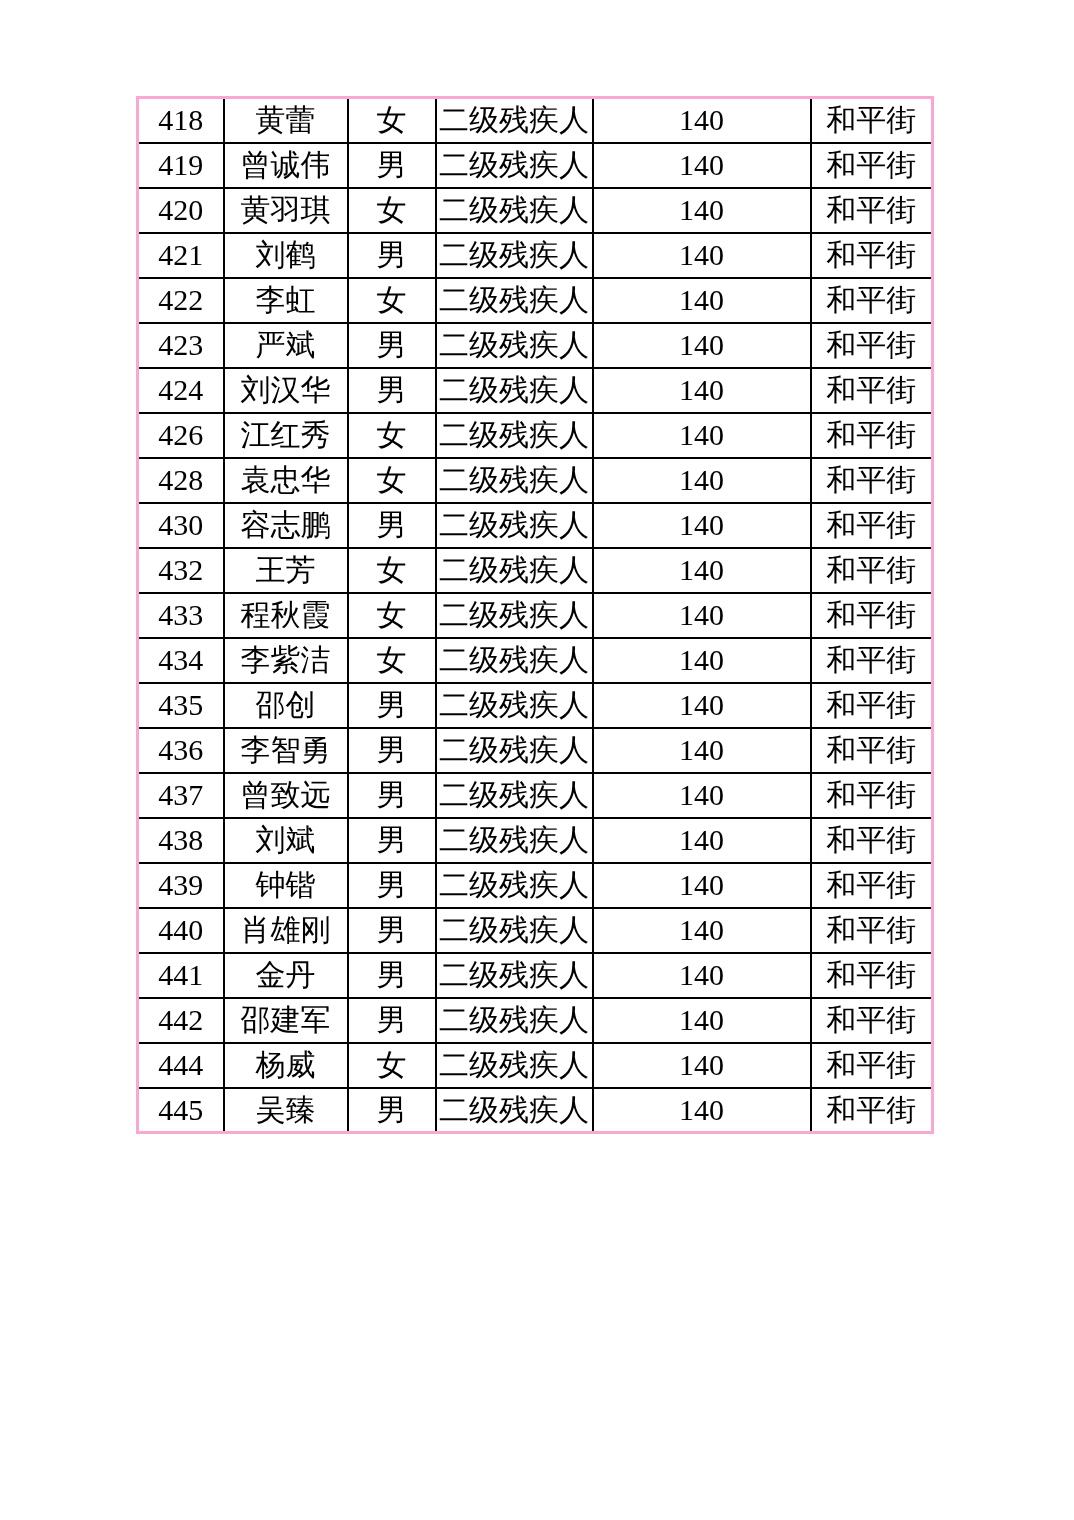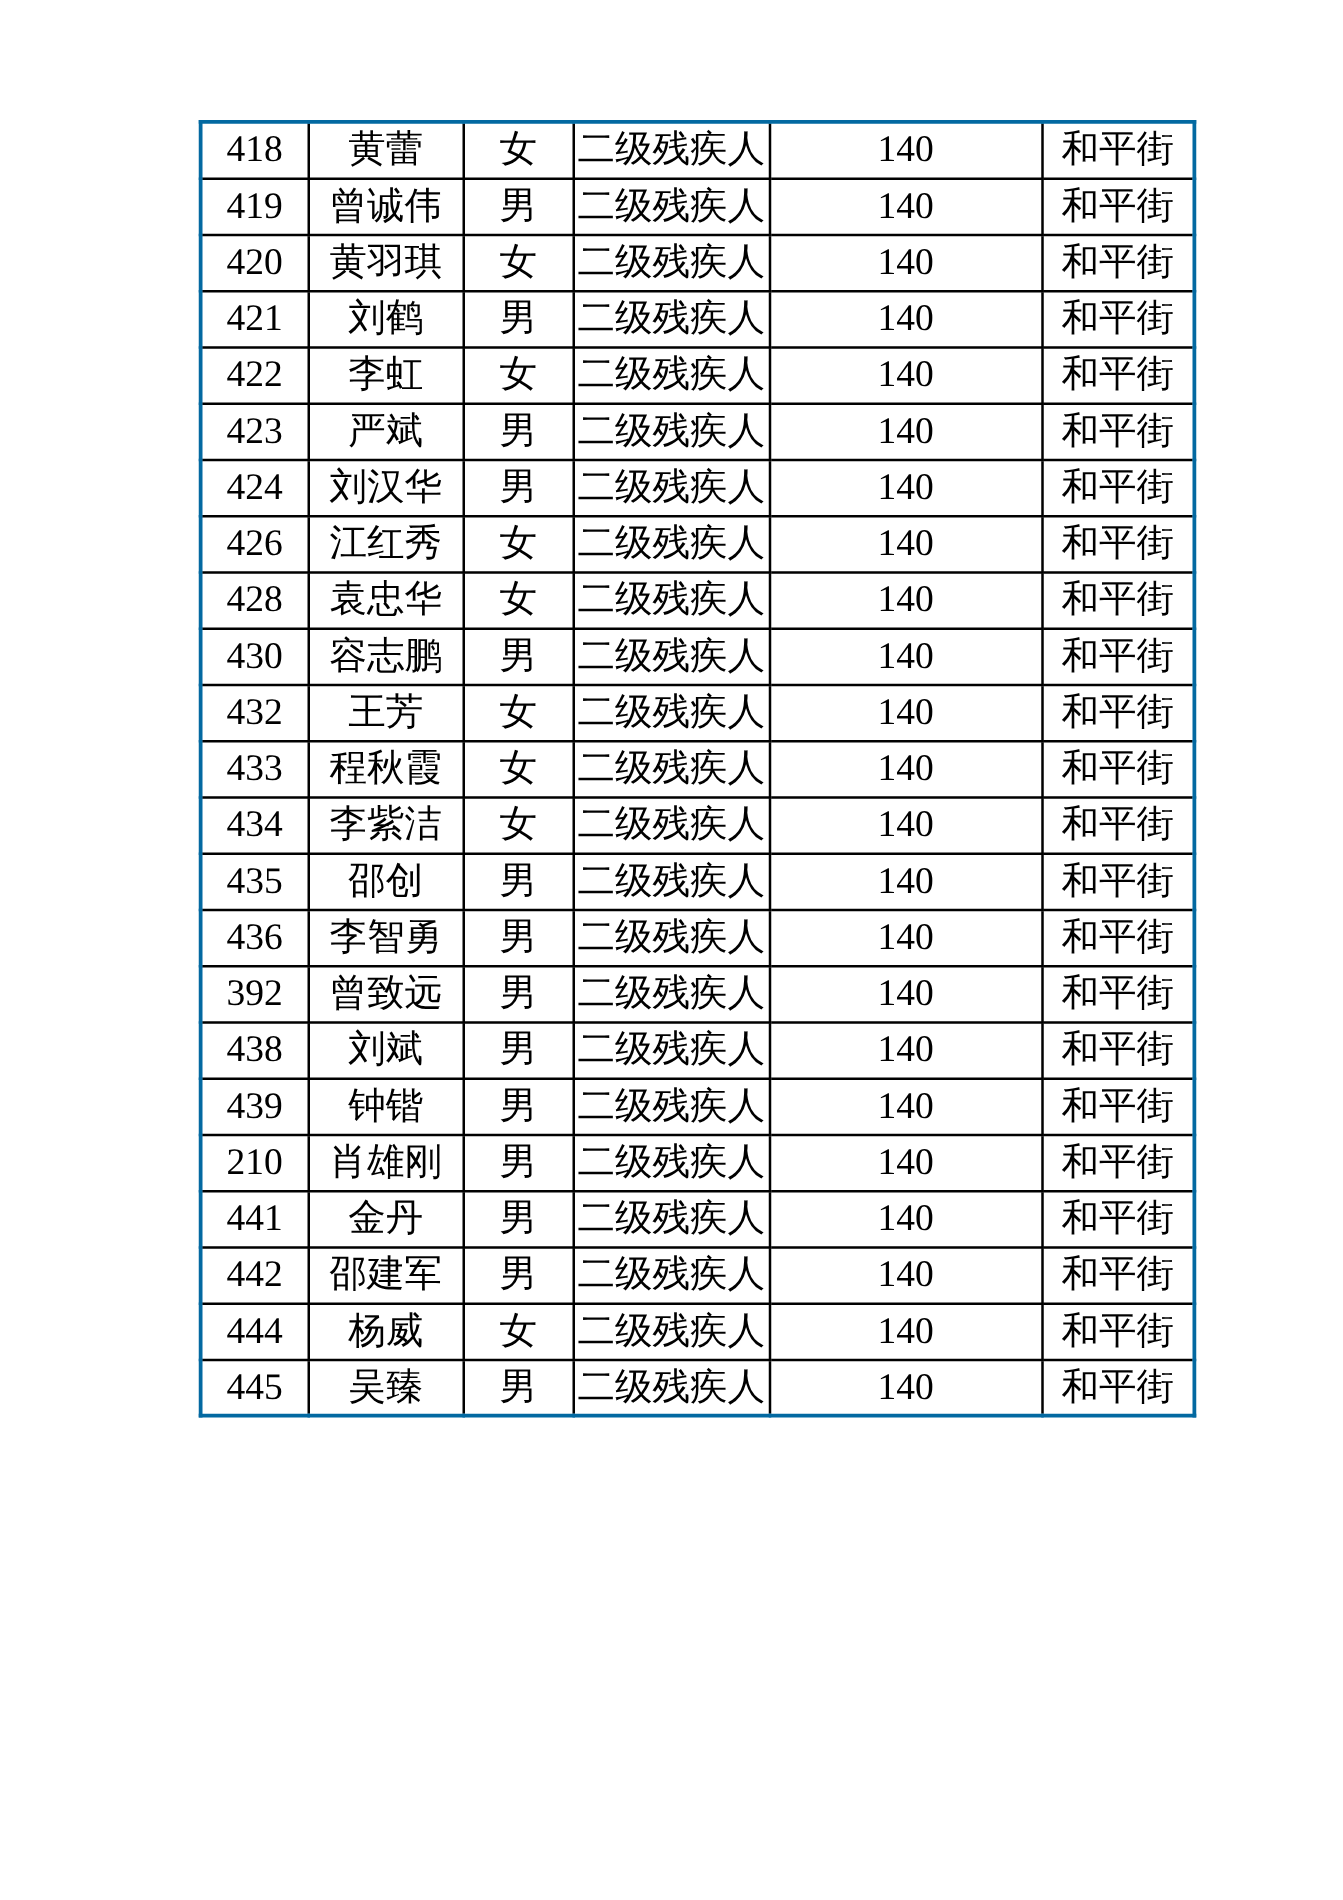--- a/index.html
+++ b/index.html
@@ -21,22 +21,21 @@
     background: #ffffff;
     overflow: hidden;
   }
   table.roster {
     position: absolute;
     left: 136px;
     top: 96px;
     width: 795px;
     border-collapse: collapse;
     table-layout: fixed;
-    border: 3px solid #0369a1;
-    margin-left: 23px;
+    border: 3px solid #f9a8d4;
   }
   table.roster td {
     border: 2px solid #000000;
     text-align: center;
     vertical-align: middle;
     font-size: 30px;
     line-height: 1;
     padding: 0;
     height: 45px;
     overflow: hidden;
@@ -193,21 +192,21 @@
   <tr>
     <td class="c-no">436</td>
     <td class="c-name">李智勇</td>
     <td class="c-gender">男</td>
     <td class="c-category">二级残疾人</td>
     <td class="c-amount">140</td>
     <td class="c-street">和平街</td>
   </tr>
 
   <tr>
-    <td class="c-no">392</td>
+    <td class="c-no">437</td>
     <td class="c-name">曾致远</td>
     <td class="c-gender">男</td>
     <td class="c-category">二级残疾人</td>
     <td class="c-amount">140</td>
     <td class="c-street">和平街</td>
   </tr>
 
   <tr>
     <td class="c-no">438</td>
     <td class="c-name">刘斌</td>
@@ -220,21 +219,21 @@
   <tr>
     <td class="c-no">439</td>
     <td class="c-name">钟锴</td>
     <td class="c-gender">男</td>
     <td class="c-category">二级残疾人</td>
     <td class="c-amount">140</td>
     <td class="c-street">和平街</td>
   </tr>
 
   <tr>
-    <td class="c-no">210</td>
+    <td class="c-no">440</td>
     <td class="c-name">肖雄刚</td>
     <td class="c-gender">男</td>
     <td class="c-category">二级残疾人</td>
     <td class="c-amount">140</td>
     <td class="c-street">和平街</td>
   </tr>
 
   <tr>
     <td class="c-no">441</td>
     <td class="c-name">金丹</td>

